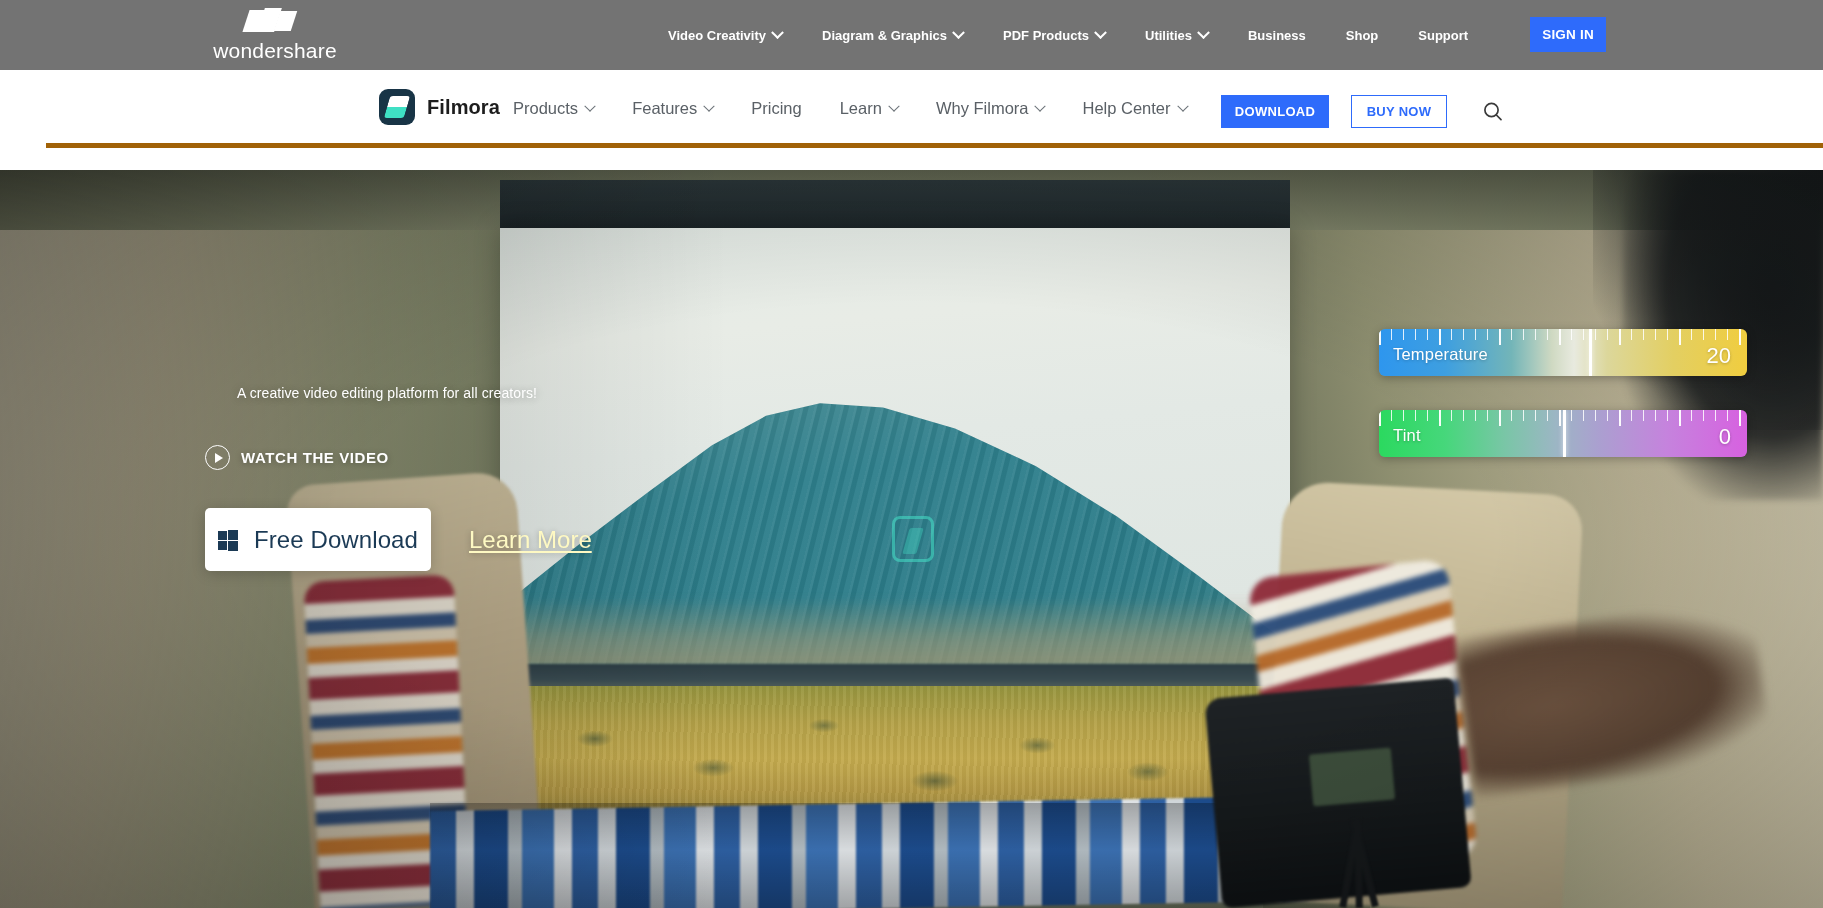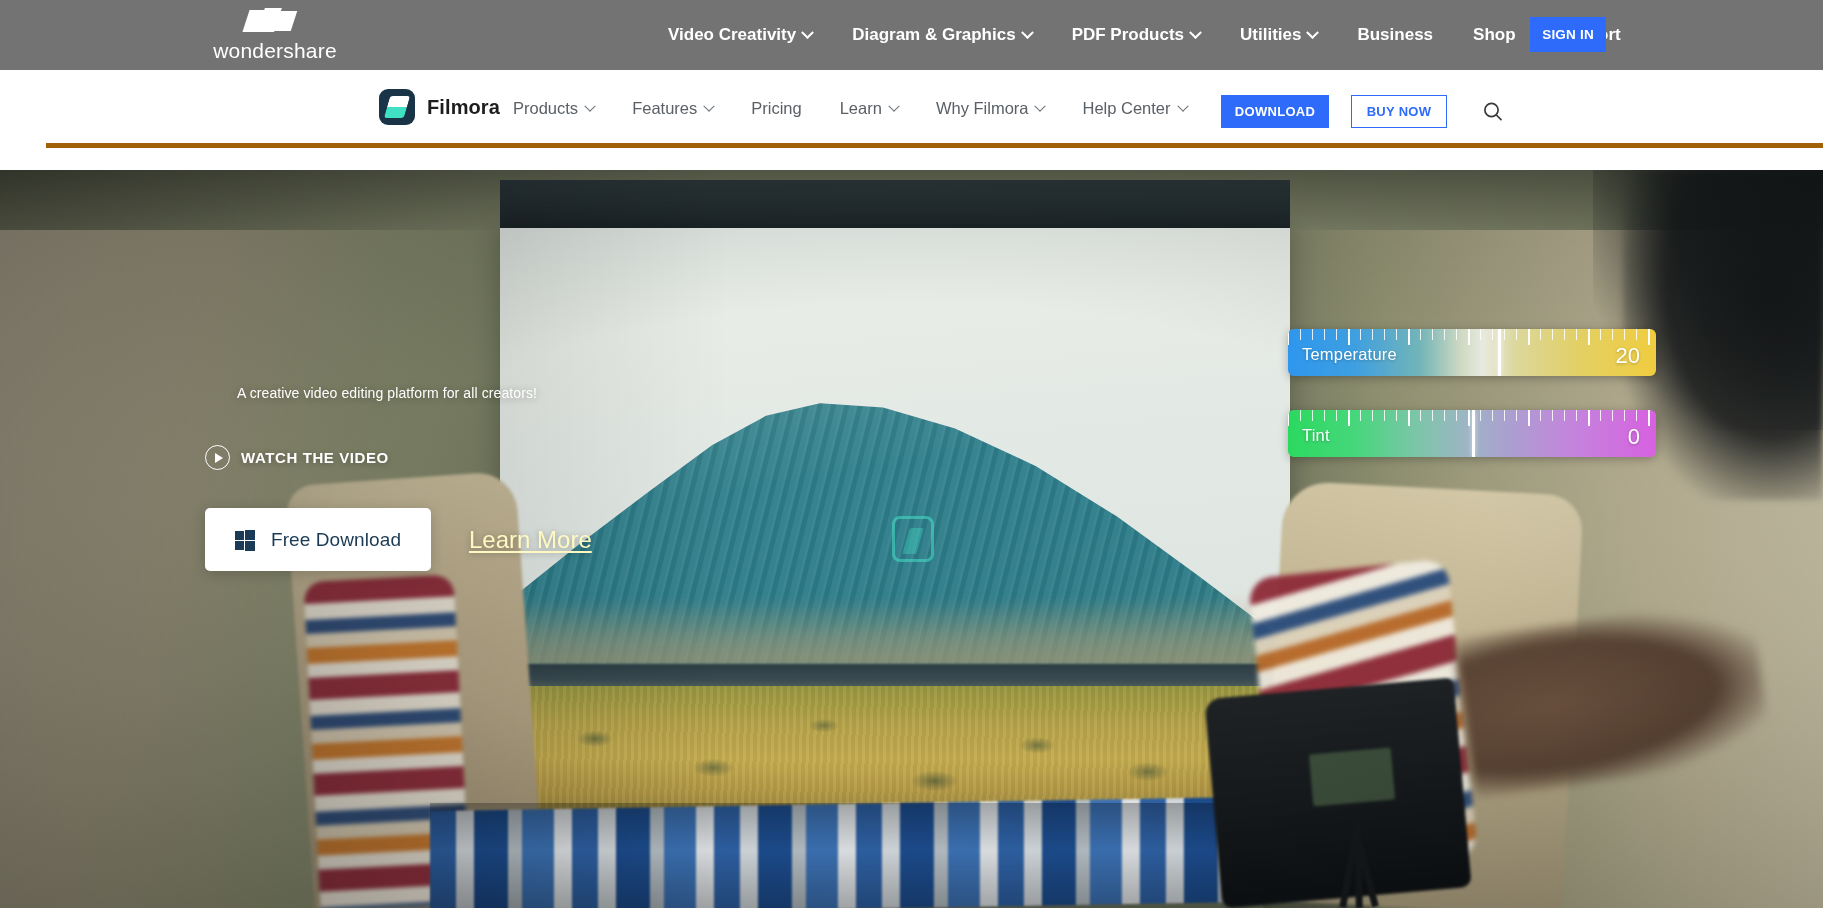--- a/index.html
+++ b/index.html
@@ -62,21 +62,21 @@
     position: absolute;
     left: 648px;
     top: 0;
     height: 70px;
     display: flex;
     align-items: center;
     gap: 0px;
   }
   .topnav-item {
     color: #ffffff;
-    font-size: 17px;
+    font-size: 13px;
     font-weight: bold;
     display: flex;
     align-items: center;
     gap: 7px;
     padding: 0 20px;
     white-space: nowrap;
     cursor: pointer;
   }
   .chev {
     display: inline-block;
@@ -504,34 +504,34 @@
     width:20px; height:20px; position:relative; flex:none;
   }
   .win-logo i {
     position:absolute; display:block; background:#1b3a55;
   }
   .win-logo i:nth-child(1){ left:0; top:1px; width:9px; height:9px; }
   .win-logo i:nth-child(2){ left:10px; top:0px; width:10px; height:10px; }
   .win-logo i:nth-child(3){ left:0; top:11px; width:9px; height:9px; }
   .win-logo i:nth-child(4){ left:10px; top:11px; width:10px; height:10px; }
   .free-dl-label {
-    color:#1b3a55; font-size:19px; letter-spacing:0.1px;
+    color:#1b3a55; font-size:24px; letter-spacing:0.1px;
   }
   .learn-more {
     color:#fef9c3; font-size:24px;
     text-decoration: underline;
     text-underline-offset: 3px;
     cursor:pointer;
     text-shadow: 0 1px 6px rgba(0,0,0,0.3);
   }
 
   
   .slider-stack {
     position:absolute;
-    left: 1288px;
+    left: 1379px;
     top: 159px;
     width: 368px;
     z-index: 12;
   }
   .slider {
     position: relative;
     height: 47px;
     border-radius: 6px;
     overflow: hidden;
     margin-bottom: 34px;

